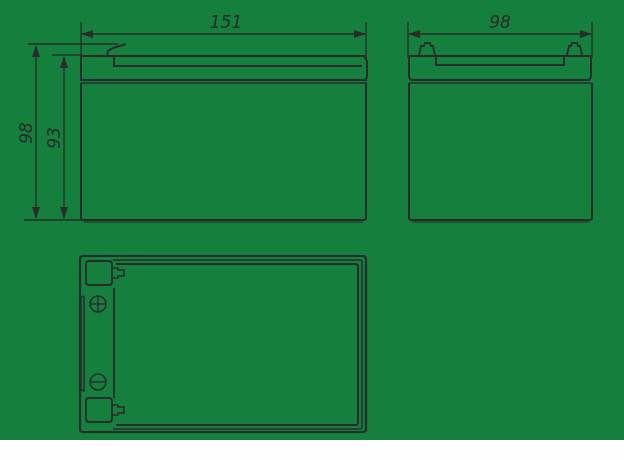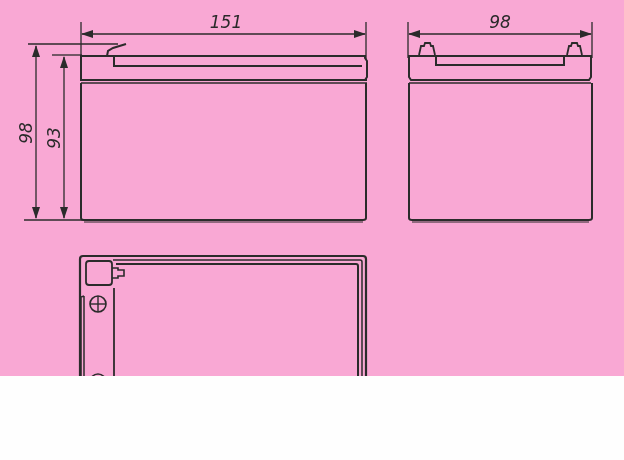--- a/index.html
+++ b/index.html
@@ -1,16 +1,16 @@
 <!DOCTYPE html>
 <html><head>
 <meta charset="utf-8">
 <style>
   html, body { margin:0; padding:0; background:#fefefe; }
-  #stage { position:relative; width:624px; height:376px; overflow:hidden; background:#f9a8d4; }
+  #stage { position:relative; width:624px; height:440px; overflow:hidden; background:#15803d; }
   svg { position:absolute; left:0; top:0; }
   .dim-text { font-family:"DejaVu Sans", sans-serif; font-style:italic; font-size:17px; fill:#2a2a2a; }
   .ln { stroke:#2b2b2b; fill:none; }
 </style>
 </head>
 <body>
 
 <div id="stage">
 <svg width="624" height="460" viewBox="0 0 624 460">
   <defs>

